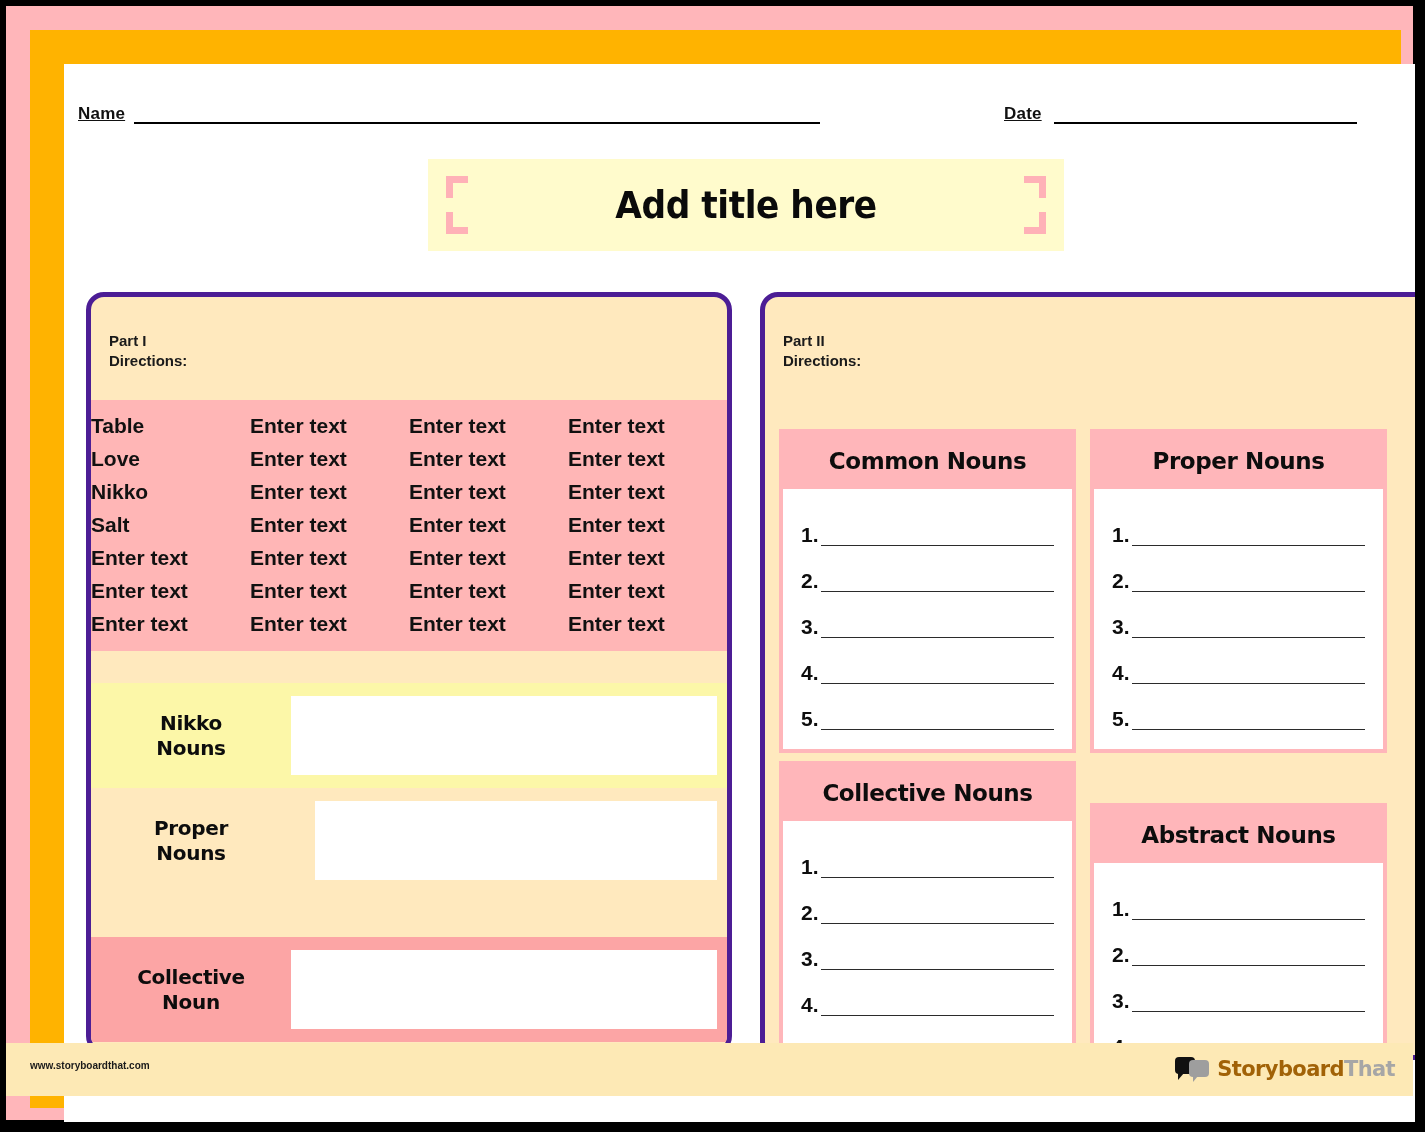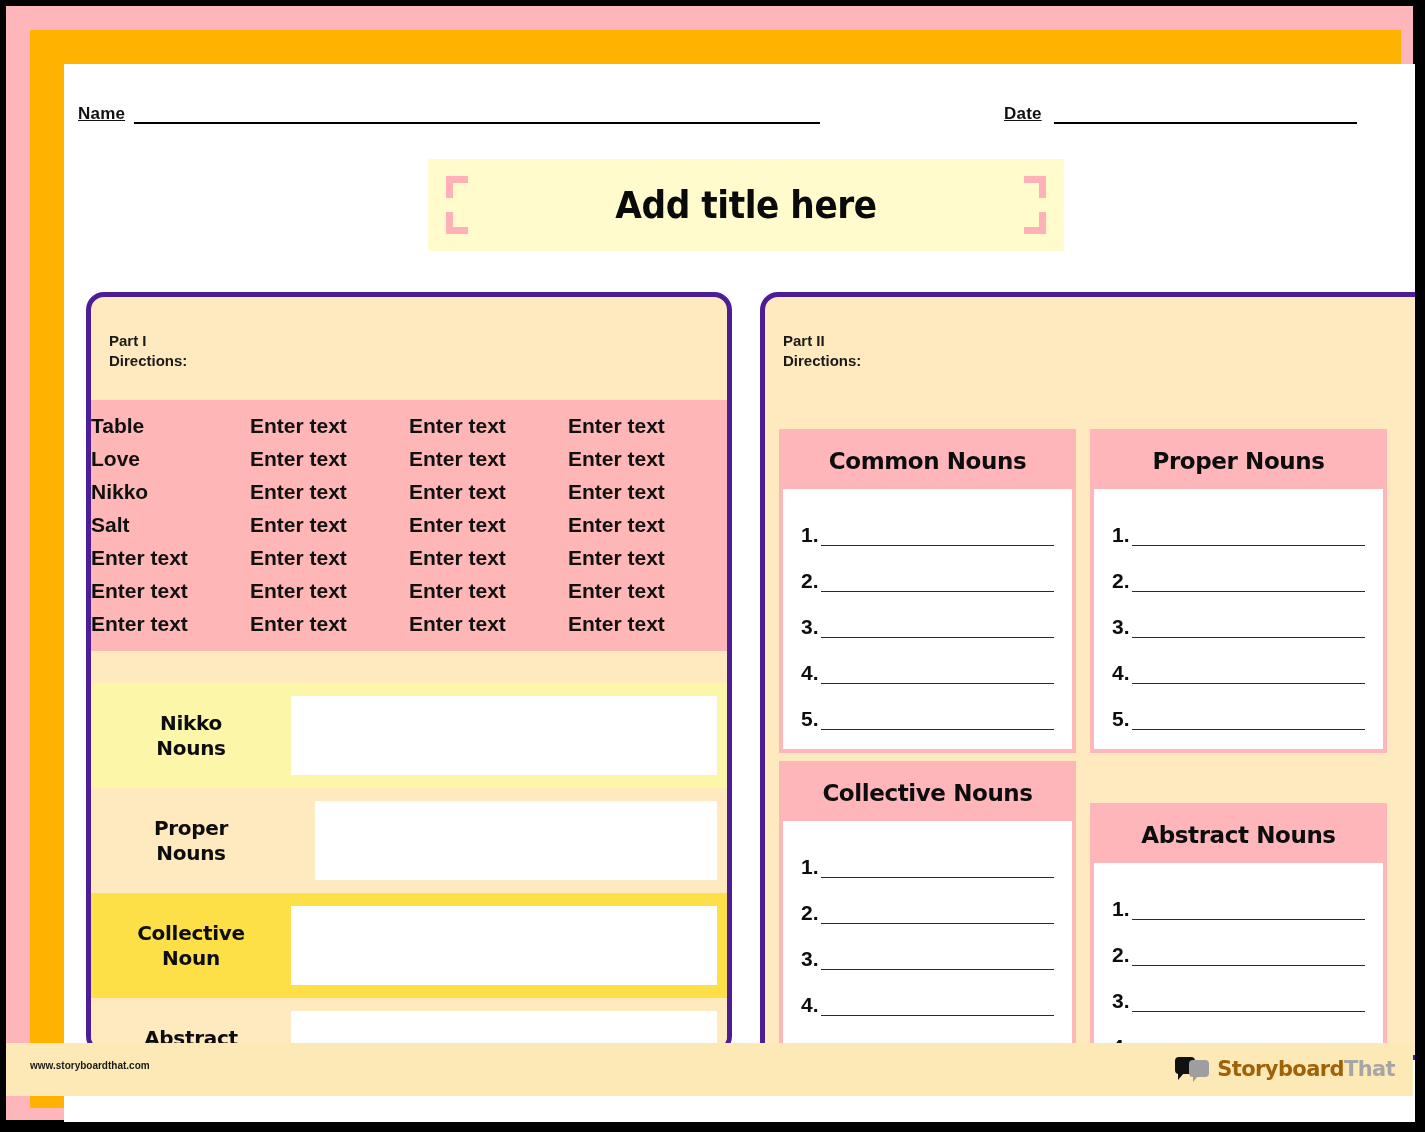--- a/index.html
+++ b/index.html
@@ -388,21 +388,21 @@
               <div class="cat-row tint-a" style="background: rgb(252, 247, 168);">
                 <div class="cat-label">Nikko
 Nouns</div>
                 <div class="cat-input"></div>
               </div>
               <div class="cat-row tint-b" style="background: rgb(255, 233, 190); gap: 24px;">
                 <div class="cat-label">Proper
 Nouns</div>
                 <div class="cat-input"></div>
               </div>
-              <div class="cat-row tint-a" style="background: #fde047;">
+              <div class="cat-row tint-a" style="background: #fca5a5; margin-top: 44px;">
                 <div class="cat-label">Collective
 Noun</div>
                 <div class="cat-input"></div>
               </div>
               <div class="cat-row tint-b" style="background: rgb(255, 233, 190);">
                 <div class="cat-label">Abstract
 Noun</div>
                 <div class="cat-input"></div>
               </div>
             </div>

